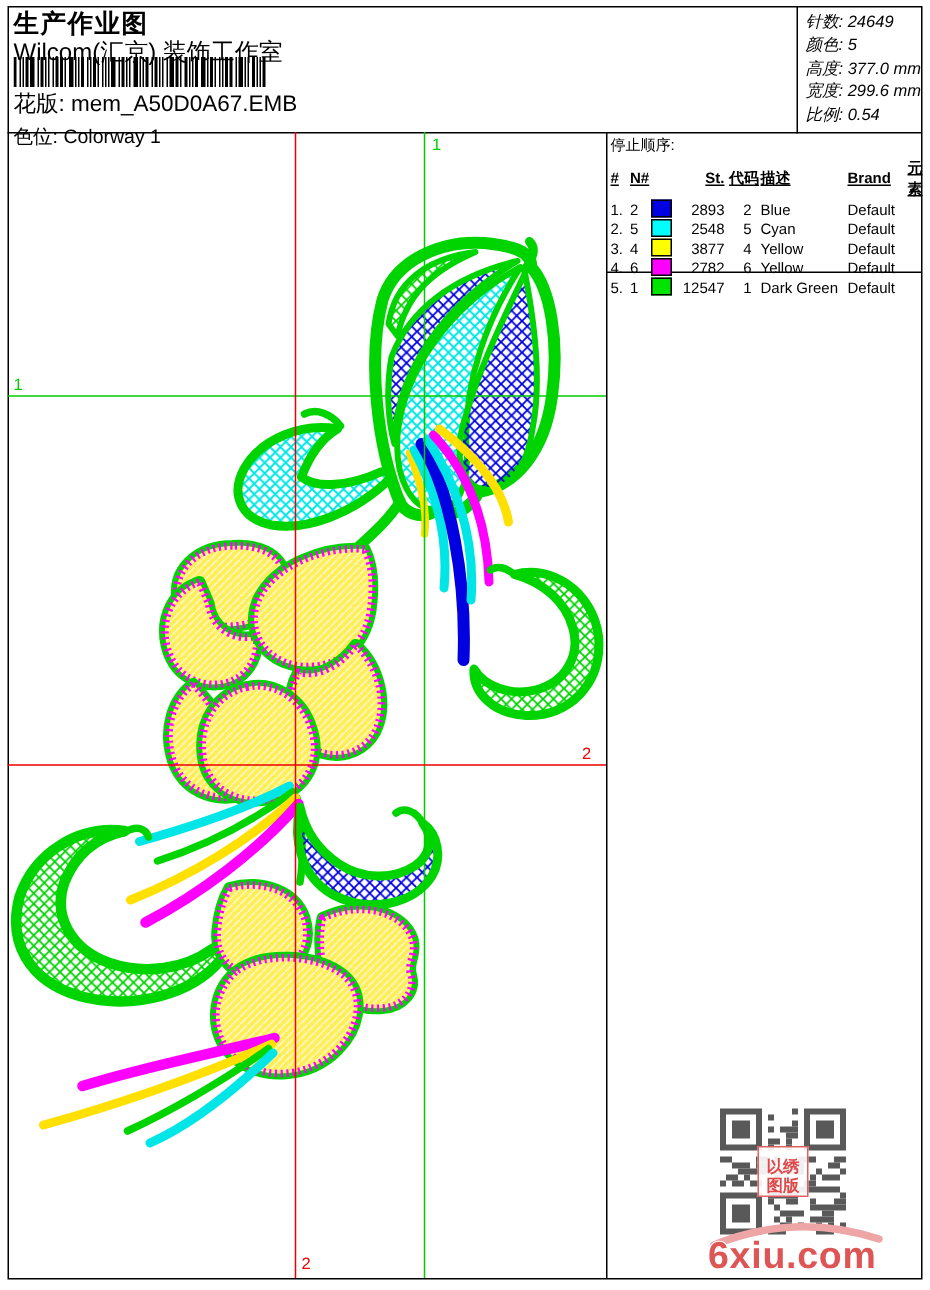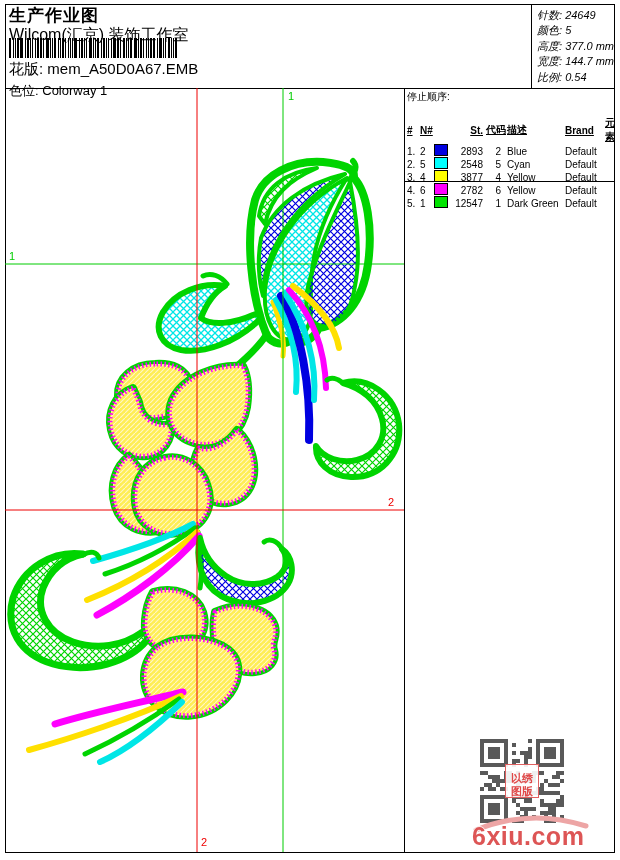--- a/index.html
+++ b/index.html
@@ -16,21 +16,21 @@
   #doc-subtitle{left:9px;top:25px;font-size:16px;}
   #barcode{left:9px;top:38px;width:172px;height:20px;}
   #pattern-line{left:9px;top:60px;font-size:15px;}
   #colorway-line{left:9px;top:82px;font-size:13px;}
   .kv b{font-weight:normal;}
   
   #info-box{left:537px;top:8px;font-size:11px;line-height:15.4px;}
   .info-row span{white-space:nowrap;font-style:italic;}
   
   #seq-box{left:407px;top:90px;width:206px;font-size:10px;}
-  #seq-title{font-size:10px;margin-bottom:12px;}
+  #seq-title{font-size:10px;margin-bottom:1px;}
   .seq-grid{display:grid;grid-template-columns:13px 14px 18px 34px 21px 58px 40px 18px;align-items:center;}
   .seq-head{font-weight:bold;text-decoration:underline;}
   .seq-row{height:13px;}
   .c-st{text-align:right;padding-right:3px;}
   .c-code{text-align:right;padding-right:6px;}
   .swatch{width:12px;height:10px;border:1px solid #000;}
   
   #qr-wrap{left:478px;top:737px;width:88px;height:88px;}
   #stamp{position:absolute;left:27px;top:27px;width:34px;height:34px;border:1px solid #e06060;
          color:#e04848;font-size:11px;line-height:13px;text-align:center;font-weight:bold;
@@ -114,21 +114,21 @@
 <div id="colorway-line" class="abs kv">
   <b>色位:</b>
   <span>Colorway 1</span>
 </div>
 
 <div class="vline" style="left:531px;top:4px;width:1px;height:85px;"></div>
 <div id="info-box" class="abs">
     <div class="info-row"><span>针数: </span><span>24649</span></div>
     <div class="info-row"><span>颜色: </span><span>5</span></div>
     <div class="info-row"><span>高度: </span><span>377.0 mm</span></div>
-    <div class="info-row"><span>宽度: </span><span>144.7 mm</span></div>
+    <div class="info-row"><span>宽度: </span><span>299.6 mm</span></div>
     <div class="info-row"><span>比例: </span><span>0.54</span></div>
   </div>
 
 <div class="hline" style="left:5px;top:88px;width:609px;height:1px;"></div>
 <div class="vline" style="left:404px;top:88px;width:1px;height:764px;"></div>
 <div class="hline" style="left:404px;top:181px;width:210px;height:1px;"></div>
 
 <div id="seq-box" class="abs">
   <div id="seq-title">停止顺序:</div>
   <div class="seq-grid seq-head">

